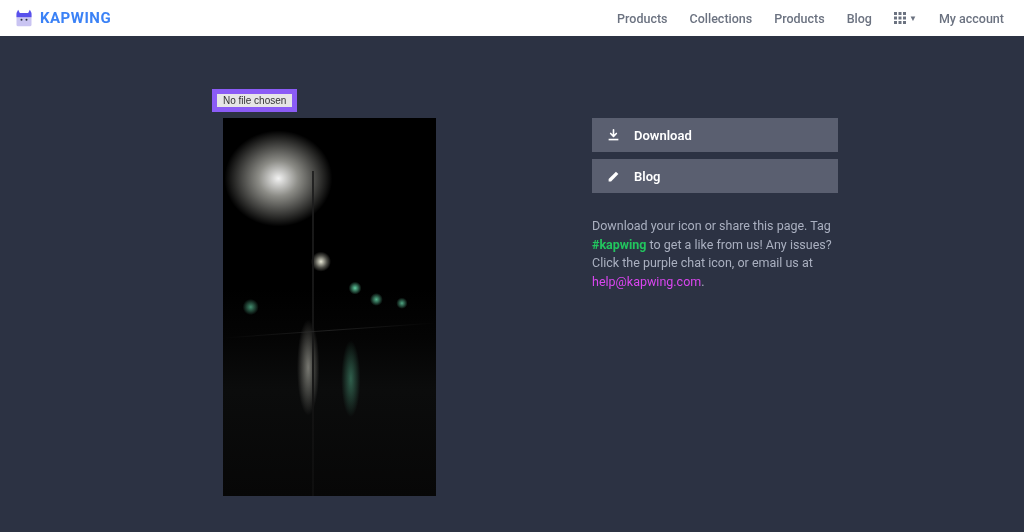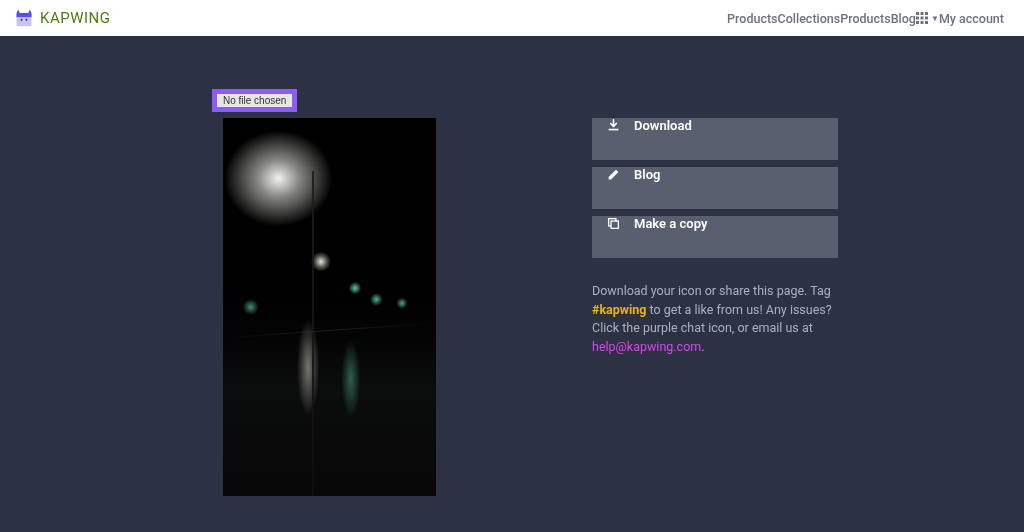--- a/index.html
+++ b/index.html
@@ -24,28 +24,29 @@
   gap: 6px;
 }
 .brand-logo {
   width: 20px;
   height: 20px;
   display: flex;
   align-items: center;
   justify-content: center;
 }
 .brand-text {
-  color: #4d7c0f;
-  font-weight: 400;
+  color: #3b82f6;
+  font-weight: 700;
   font-size: 15px;
   letter-spacing: 0.5px;
 }
 .nav-links {
   display: flex;
   align-items: center;
+  gap: 22px;
 }
 .nav-link {
   color: #6b7280;
   font-size: 12.5px;
   font-weight: 500;
   cursor: pointer;
 }
 .nav-icon-wrap {
   display: flex;
   align-items: center;
@@ -113,46 +114,46 @@
   transform: rotate(-4deg);
 }
 .action-panel {
   position: absolute;
   top: 82px;
   left: 592px;
   width: 246px;
 }
 .action-btn {
   display: flex;
-  align-items: flex-start;
+  align-items: center;
   gap: 14px;
   background: #5a5f70;
   color: #fff;
-  height: 42px;
+  height: 34px;
   padding: 0 14px;
   cursor: pointer;
   margin-bottom: 7px;
   font-size: 13px;
   font-weight: 600;
 }
 .action-btn .icon {
   width: 14px;
   height: 14px;
   display: flex;
   align-items: center;
   justify-content: center;
 }
 .help-text {
   margin-top: 24px;
   color: #aab0c0;
   font-size: 12.5px;
   line-height: 1.48;
 }
 .help-text .hashtag {
-  color: #eab308;
+  color: #22c55e;
   font-weight: 700;
 }
 .help-text a {
   color: #d946ef;
   text-decoration: none;
 }
 svg { display: block; }
 </style>
 </head>
 <body>
@@ -214,27 +215,18 @@
       <span>Download</span>
     </div>
     <div class="action-btn">
       <span class="icon">
         <svg width="13" height="13" viewBox="0 0 16 16" fill="#fff">
           <path d="M2 14 L2 11 L11 2 L14 5 L5 14 Z"></path>
         </svg>
       </span>
       <span>Blog</span>
     </div>
-    <div class="action-btn">
-      <span class="icon">
-        <svg width="13" height="13" viewBox="0 0 16 16" fill="none" stroke="#fff" stroke-width="1.6">
-          <rect x="2" y="2" width="9" height="9"></rect>
-          <rect x="5" y="5" width="9" height="9" fill="#5a5f70"></rect>
-        </svg>
-      </span>
-      <span>Make a copy</span>
-    </div>
 
     <div class="help-text">
       <span>Download your icon or share this page. Tag </span><span class="hashtag">#kapwing</span><span> to get a like from us! Any issues? Click the purple chat icon, or email us at </span><a href="#">help@kapwing.com</a><span>.</span>
     </div>
   </div>
 </div>
 
 </body></html>

